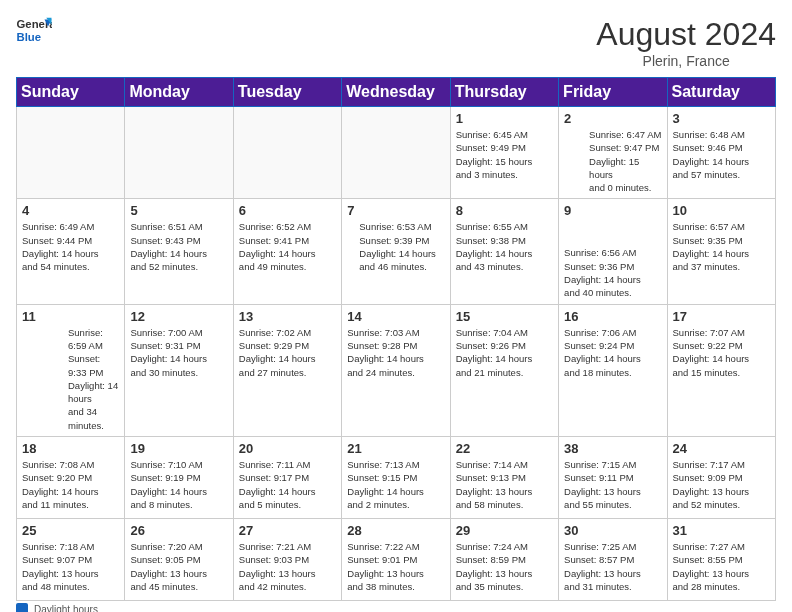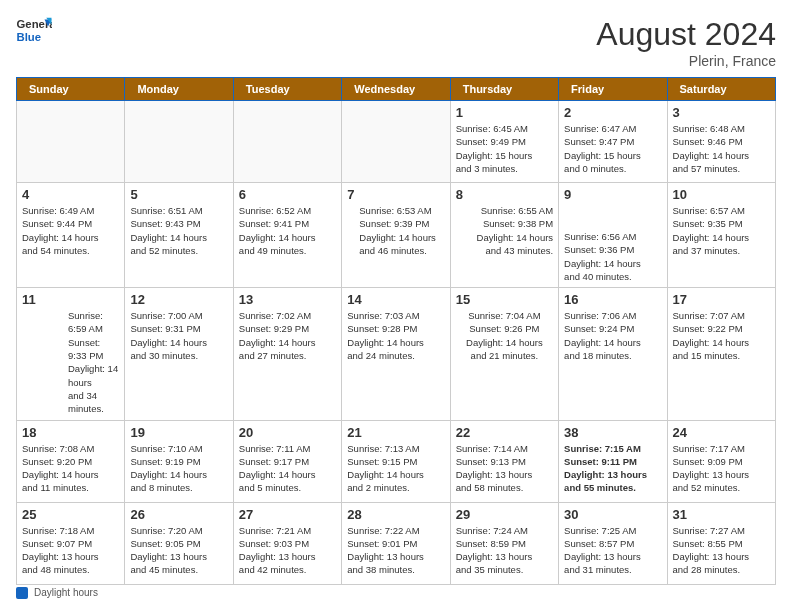--- a/index.html
+++ b/index.html
@@ -26,44 +26,44 @@
     .logo {
       display: flex;
       align-items: center;
       gap: 6px;
     }
     .logo-icon {
       width: 36px;
       height: 28px;
     }
     .title-section {
-      text-align: right;
+      text-align: center;
     }
     .month-year {
       font-size: 32px;
       font-weight: normal;
       color: #333;
     }
     .location {
       font-size: 14px;
       color: #555;
     }
     .calendar {
       flex: 1;
       border: 1px solid #ccc;
       border-collapse: collapse;
       width: 100%;
       table-layout: fixed;
     }
     .calendar th {
-      background: #a16207;
+      background: #4c1d95;
       color: #fff;
-      font-size: 11px;
+      font-size: 16px;
       font-weight: bold;
-      padding: 5px 12px;
+      padding: 5px 4px;
       text-align: left;
       border: 1px solid #1565c0;
     }
     .calendar td {
       border: 1px solid #ccc;
       vertical-align: top;
       padding: 4px 5px;
       font-size: 10px;
       color: #333;
       background: #fff;
@@ -138,21 +138,21 @@
           <td class="empty"></td>
           <td>
             <div class="day-number">1</div>
             <div class="day-info" style="white-space: pre-line;">Sunrise: 6:45 AM
 Sunset: 9:49 PM
 Daylight: 15 hours
 and 3 minutes.</div>
           </td>
           <td>
             <div class="day-number">2</div>
-            <div class="day-info" style="white-space: pre-line;">Sunrise: 6:47 AM
+            <div class="day-info" style="white-space: pre-line; margin-left: 25px;">Sunrise: 6:47 AM
 Sunset: 9:47 PM
 Daylight: 15 hours
 and 0 minutes.</div>
           </td>
           <td>
             <div class="day-number">3</div>
             <div class="day-info" style="white-space: pre-line;">Sunrise: 6:48 AM
 Sunset: 9:46 PM
 Daylight: 14 hours
 and 57 minutes.</div>
@@ -182,21 +182,21 @@
           </td>
           <td>
             <div class="day-number">7</div>
             <div class="day-info" style="white-space: pre-line; margin-left: 12px;">Sunrise: 6:53 AM
 Sunset: 9:39 PM
 Daylight: 14 hours
 and 46 minutes.</div>
           </td>
           <td>
             <div class="day-number">8</div>
-            <div class="day-info" style="white-space: pre-line; text-align: right;">Sunrise: 6:55 AM
+            <div class="day-info" style="white-space: pre-line;">Sunrise: 6:55 AM
 Sunset: 9:38 PM
 Daylight: 14 hours
 and 43 minutes.</div>
           </td>
           <td>
             <div class="day-number">9</div>
             <div class="day-info" style="white-space: pre-line; margin-top: 28px;">Sunrise: 6:56 AM
 Sunset: 9:36 PM
 Daylight: 14 hours
 and 40 minutes.</div>
@@ -233,21 +233,21 @@
           </td>
           <td>
             <div class="day-number">14</div>
             <div class="day-info" style="white-space: pre-line;">Sunrise: 7:03 AM
 Sunset: 9:28 PM
 Daylight: 14 hours
 and 24 minutes.</div>
           </td>
           <td>
             <div class="day-number">15</div>
-            <div class="day-info" style="white-space: pre-line; text-align: center;">Sunrise: 7:04 AM
+            <div class="day-info" style="white-space: pre-line;">Sunrise: 7:04 AM
 Sunset: 9:26 PM
 Daylight: 14 hours
 and 21 minutes.</div>
           </td>
           <td>
             <div class="day-number">16</div>
             <div class="day-info" style="white-space: pre-line;">Sunrise: 7:06 AM
 Sunset: 9:24 PM
 Daylight: 14 hours
 and 18 minutes.</div>
@@ -291,21 +291,21 @@
           </td>
           <td>
             <div class="day-number">22</div>
             <div class="day-info" style="white-space: pre-line;">Sunrise: 7:14 AM
 Sunset: 9:13 PM
 Daylight: 13 hours
 and 58 minutes.</div>
           </td>
           <td>
             <div class="day-number">38</div>
-            <div class="day-info" style="white-space: pre-line; font-weight: bold;">Sunrise: 7:15 AM
+            <div class="day-info" style="white-space: pre-line;">Sunrise: 7:15 AM
 Sunset: 9:11 PM
 Daylight: 13 hours
 and 55 minutes.</div>
           </td>
           <td>
             <div class="day-number">24</div>
             <div class="day-info" style="white-space: pre-line;">Sunrise: 7:17 AM
 Sunset: 9:09 PM
 Daylight: 13 hours
 and 52 minutes.</div>

